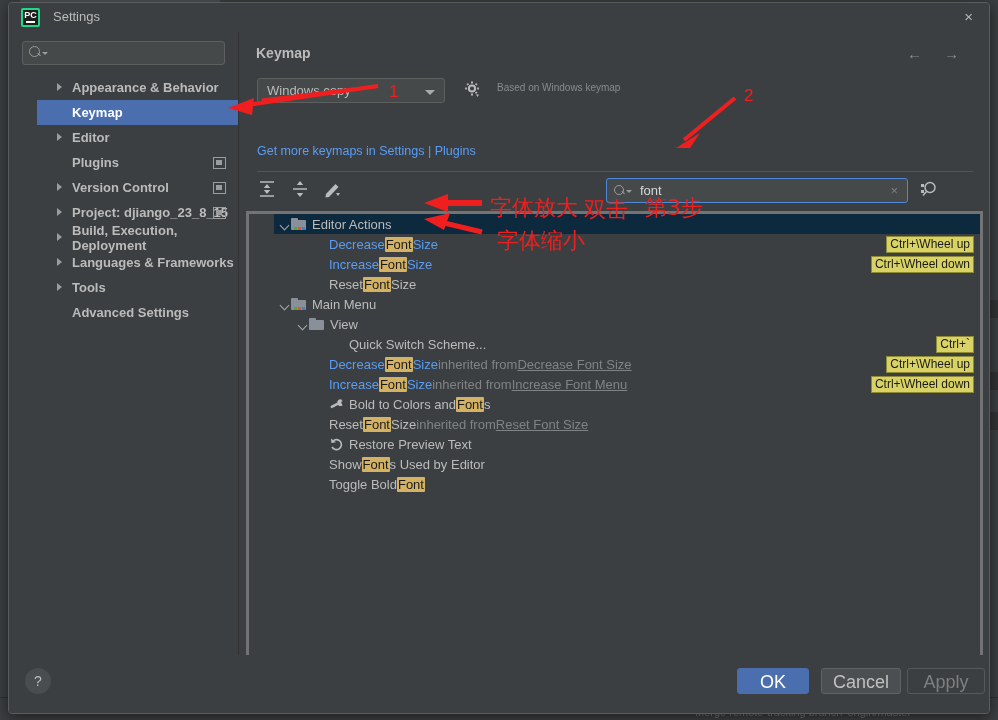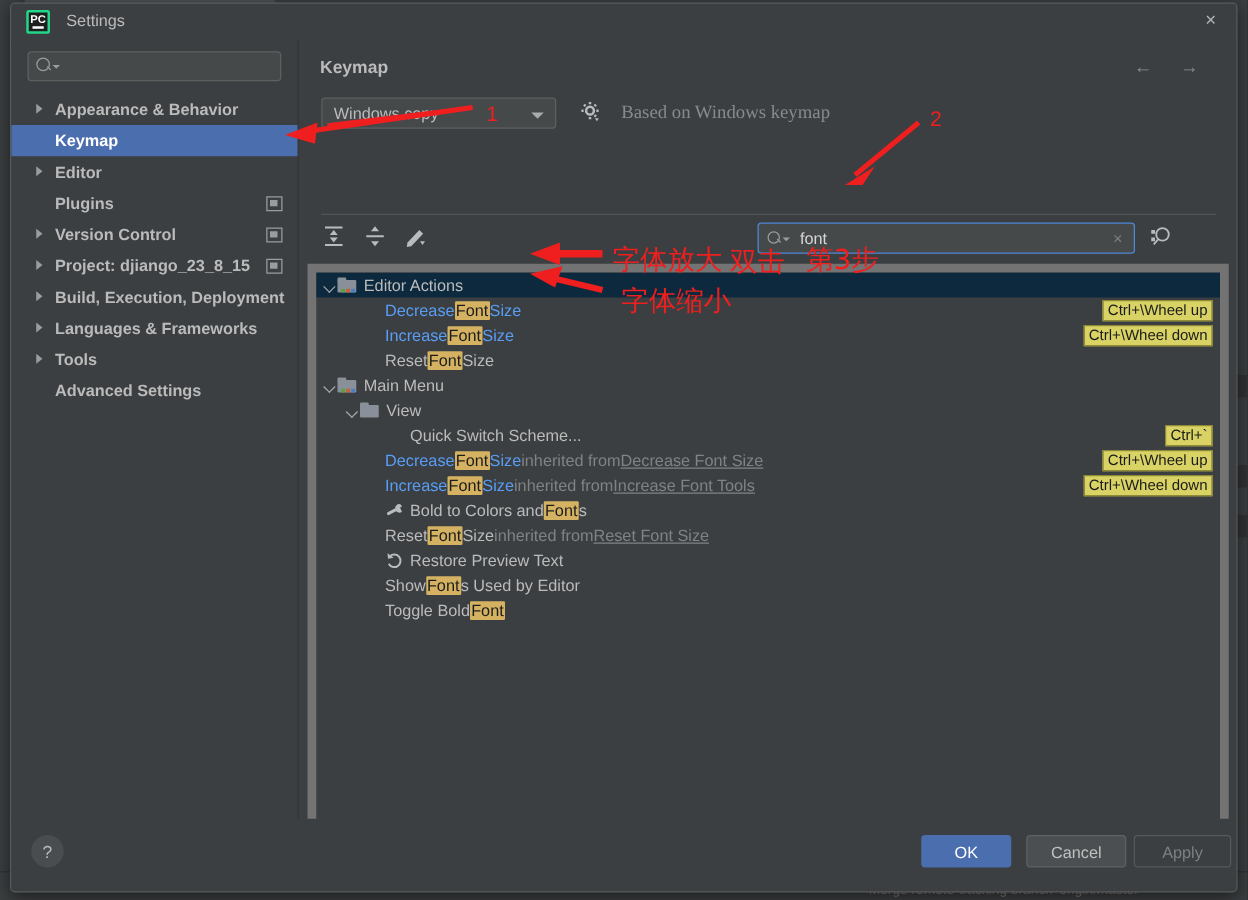--- a/index.html
+++ b/index.html
@@ -144,20 +144,21 @@
   .nav-list { position: absolute; left: 0; top: 43px; width: 229px; }
   .nav-item {
     position: relative;
     height: 25px;
     display: flex; align-items: center;
     color: #bbbbbb;
     font-size: 13px;
     padding-left: 21px;
     box-sizing: border-box;
     cursor: default;
+    margin-left: 28px;
   }
   .nav-item.selected {
     background: #4b6eaf;
     color: #ffffff;
   }
   .nav-item .chev {
     position: absolute; left: 20px; top: 8px;
     width: 0; height: 0;
     border-top: 4px solid transparent;
     border-bottom: 4px solid transparent;
@@ -212,23 +213,22 @@
     border-right: 5px solid transparent;
     border-top: 5px solid #a9abac;
   }
   .gear {
     position: absolute; left: 207px; top: 3px;
     width: 17px; height: 17px;
   }
   .gear svg { display:block; }
   .based-on {
     position: absolute; left: 240px; top: 4px;
-    font-size: 15px; color: #888a8b;
+    font-size: 10px; color: #888a8b;
     white-space: nowrap;
-    font-family: Liberation Serif, serif;
   }
   .getmore {
     position: absolute; left: 18px; top: 112px;
     font-size: 12.5px; color: #589df6;
     white-space: nowrap;
   }
   .getmore .sep { color: #589df6; }
 
   .toolbar-sep {
     position: absolute; left: 18px; top: 139px;
@@ -276,23 +276,24 @@
   .find-shortcut {
     position: absolute; left: 678px; top: 147px;
     width: 22px; height: 22px;
   }
 
   
   .tree {
     position: absolute; left: 7px; top: 179px;
     width: 737px; height: 459px;
     background: #3c3f41;
-    border: 7px solid #737373;
+    border: 3px solid #737373;
     box-sizing: border-box;
     overflow: hidden;
+    padding-left: 25px;
   }
   .trow {
     position: relative;
     height: 20px;
     display: flex; align-items: center;
     font-size: 13px; color: #bbbbbb;
     white-space: nowrap;
     cursor: default;
   }
   .trow.sel { background: #0d293e; }
@@ -357,21 +358,21 @@
     width: 26px; height: 26px;
     border-radius: 50%;
     background: #4a4d4f;
     color: #bbbbbb;
     font-size: 14px; text-align: center; line-height: 26px;
   }
   .btn {
     position: absolute; top: 13px;
     height: 26px;
     border-radius: 3px;
-    font-size: 13px;
+    font-size: 18px;
     line-height: 26px;
     text-align: center;
     box-sizing: border-box;
   }
   .btn-ok {
     left: 728px; width: 72px;
     background: #4b6eaf; color: #ffffff;
     border: 1px solid #4b6eaf;
   }
   .btn-cancel {
@@ -514,20 +515,23 @@
                 <line x1="3.2" y1="2.7" x2="4.4" y2="3.9"></line>
                 <line x1="11.6" y1="11.1" x2="12.8" y2="12.3"></line>
                 <line x1="12.8" y1="2.7" x2="11.6" y2="3.9"></line>
               </g>
               <path d="M12 13.5 l3 0 l-1.5 2.5 z" fill="#b9bbbc"></path>
             </svg>
           </div>
           <div class="based-on">Based on Windows keymap</div>
         </div>
 
+        <div class="getmore">
+          <span>Get more keymaps in Settings</span><span class="sep"> | </span><span>Plugins</span>
+        </div>
 
         <div class="toolbar-sep"></div>
 
         <div class="tool-icons">
           <div>
             <svg width="22" height="22" viewBox="0 0 22 22">
               <line x1="4" y1="4" x2="18" y2="4" stroke="#b9bbbc" stroke-width="1.6"></line>
               <line x1="4" y1="18" x2="18" y2="18" stroke="#b9bbbc" stroke-width="1.6"></line>
               <path d="M11 6 l3.2 4 h-6.4 z" fill="#b9bbbc"></path>
               <path d="M11 16 l-3.2 -4 h6.4 z" fill="#b9bbbc"></path>
@@ -623,21 +627,21 @@
               <span class="blue"> Size</span>
               <span class="grey"> inherited from </span>
               <span class="grey underline">Decrease Font Size</span>
               <span class="shortcut">Ctrl+\Wheel up</span>
             </div>
             <div class="trow" style="padding-left: 55px;">
               <span class="blue">Increase </span>
               <span class="hl">Font</span>
               <span class="blue"> Size</span>
               <span class="grey"> inherited from </span>
-              <span class="grey underline">Increase Font Tools</span>
+              <span class="grey underline">Increase Font Menu</span>
               <span class="shortcut">Ctrl+\Wheel down</span>
             </div>
             <div class="trow" style="padding-left: 55px;">
               <span class="icon-wrench"><svg width="16" height="14" viewBox="0 0 16 14">
                   <path d="M10.5 1.2 a3.4 3.4 0 1 0 3.2 5.2 l-2.6-2.6 1.3-1.3 z" fill="#b9bbbc" transform="rotate(20 8 7)"></path>
                   <rect x="1.5" y="7.5" width="8" height="2.4" rx="1" fill="#b9bbbc" transform="rotate(-28 5 9)"></rect>
                 </svg></span>
               <span class="">Bold to Colors and </span>
               <span class="hl">Font</span>
               <span class="">s</span>

